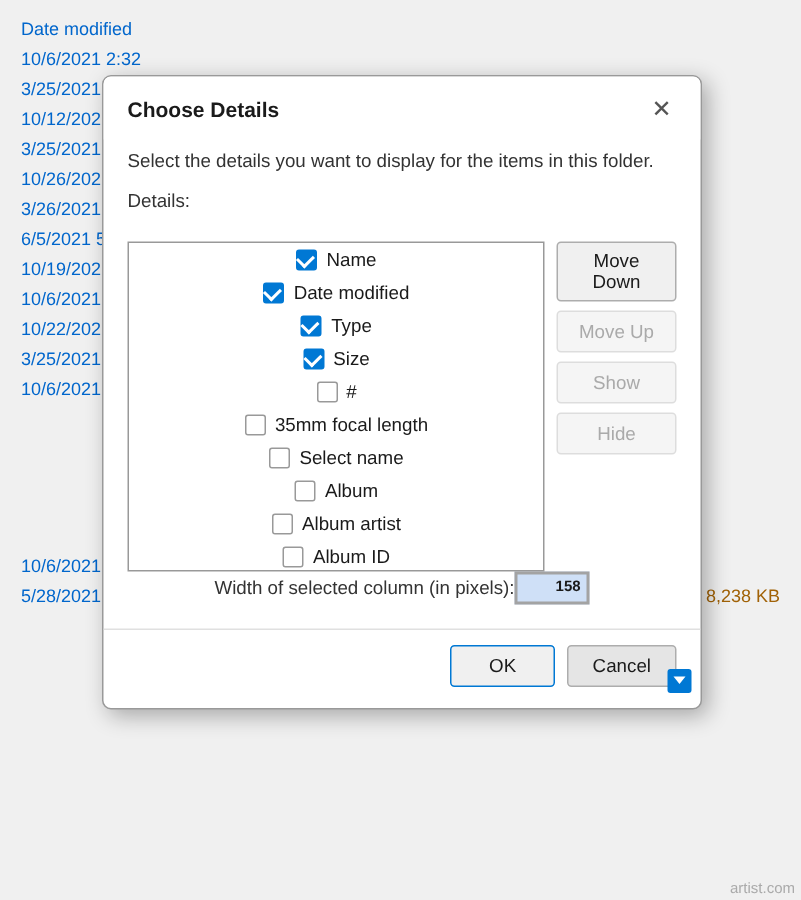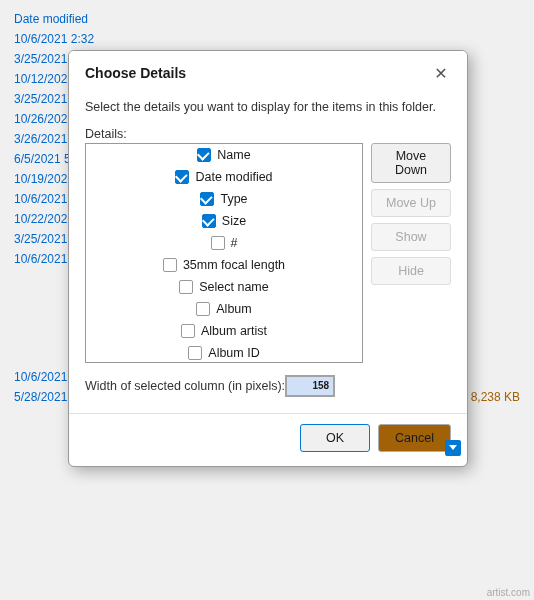--- a/index.html
+++ b/index.html
@@ -85,21 +85,21 @@
     .dialog-description {
       color: #333;
       font-size: 12.5px;
       margin-bottom: 10px;
       line-height: 1.4;
     }
 
     .details-label {
       font-size: 12.5px;
       color: #333;
-      margin-bottom: 2px;
+      margin-bottom: 20px;
     }
 
     .details-area {
       display: flex;
       gap: 8px;
     }
 
     .details-list-container {
       flex: 1;
       border: 1px solid #999;
@@ -203,22 +203,22 @@
     .blue-scroll-indicator::after {
       content: '';
       border-left: 4px solid transparent;
       border-right: 4px solid transparent;
       border-top: 5px solid white;
     }
 
     .width-row {
       display: flex;
       align-items: center;
-      margin-top: 12px;
       gap: 0;
+      justify-content: center;
     }
 
     .width-label {
       font-size: 12.5px;
       color: #333;
     }
 
     .width-input {
       width: 50px;
       height: 22px;
@@ -248,21 +248,21 @@
       cursor: pointer;
       border-radius: 3px;
       color: #1a1a1a;
       min-width: 70px;
     }
 
     .btn-cancel {
       padding: 6px 16px;
       font-size: 12.5px;
       border: 1px solid #adadad;
-      background: #a16207;
+      background: #e5e5e5;
       cursor: pointer;
       border-radius: 3px;
       color: #1a1a1a;
       min-width: 70px;
       text-align: right;
     }
   </style>
 </head>
 <body>
 

